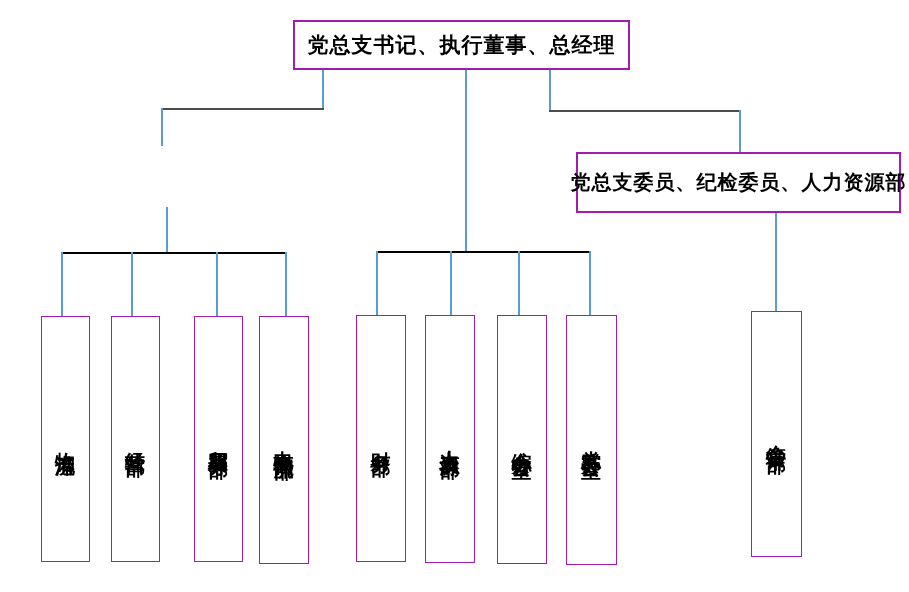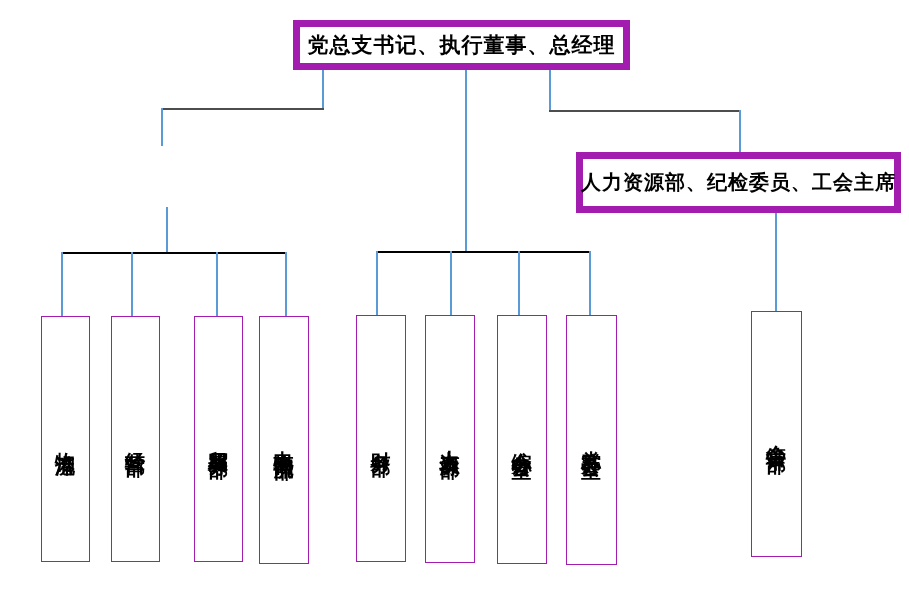--- a/index.html
+++ b/index.html
@@ -11,21 +11,21 @@
   #canvas {
     position: relative;
     width: 909px;
     height: 592px;
     background: #ffffff;
     overflow: hidden;
   }
   .node {
     position: absolute;
     background: #ffffff;
-    border: 7px solid #a21caf;
+    border: 2px solid #a21caf;
     box-sizing: border-box;
     display: flex;
     align-items: center;
     justify-content: center;
     color: #000000;
     font-weight: bold;
   }
   .node-h {
     font-size: 21px;
     letter-spacing: 1px;
@@ -87,21 +87,21 @@
   <div class="line line-v" style="left:518px; top:251px; height:64px;"></div>
   <div class="line line-v" style="left:589px; top:251px; height:64px;"></div>
 
   <div class="line line-v" style="left:775px; top:213px; height:98px;"></div>
 
   <div class="node node-h" style="left:293px; top:20px; width:337px; height:50px;">
     <span>党总支书记、执行董事、总经理</span>
   </div>
 
   <div class="node node-h" style="left:576px; top:152px; width:325px; height:61px; font-size:20px;">
-    <span>人力资源部、纪检委员、工会主席</span>
+    <span>党总支委员、纪检委员、人力资源部</span>
   </div>
 
   <div class="node node-v" style="left:41px; top:316px; width:49px; height:246px;">
     <span class="vtext">物流港</span>
   </div>
   <div class="node node-v" style="left:111px; top:316px; width:49px; height:246px;">
     <span class="vtext">经营部</span>
   </div>
   <div class="node node-v" style="left:194px; top:316px; width:49px; height:246px;">
     <span class="vtext">贸易服务部</span>

